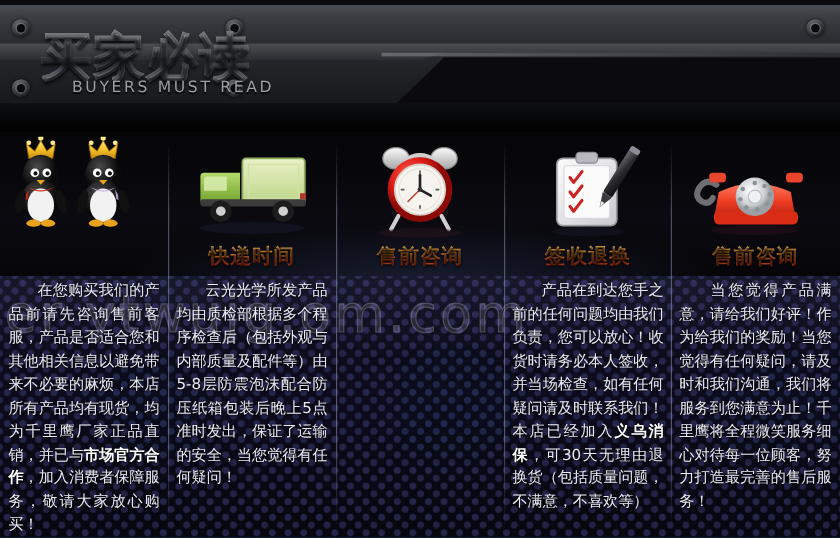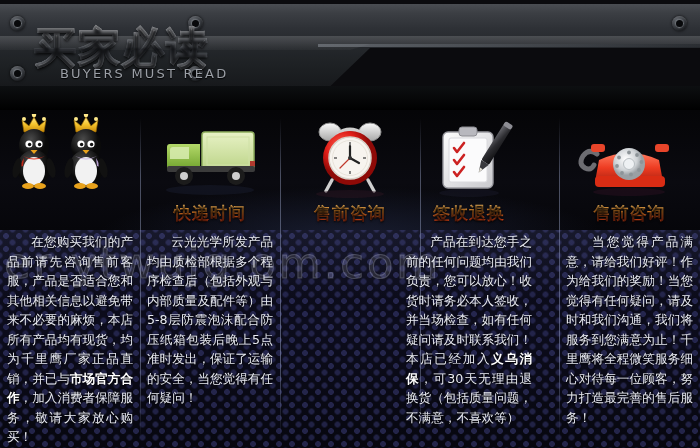--- a/index.html
+++ b/index.html
@@ -288,21 +288,21 @@
         <line x1="54" y1="44" x2="57" y2="44" stroke="#555" stroke-width="1.4"></line>
         <line x1="83" y1="44" x2="86" y2="44" stroke="#555" stroke-width="1.4"></line>
         <path d="M52 66 l-6 11" stroke="#cfcfcf" stroke-width="3.4" stroke-linecap="round"></path>
         <path d="M88 66 l6 11" stroke="#cfcfcf" stroke-width="3.4" stroke-linecap="round"></path>
         <ellipse cx="70" cy="80" rx="34" ry="4" fill="#2a1420" opacity="0.5"></ellipse>
       </svg>
     </div>
     <div class="heading">售前咨询</div>
   </div>
 
-  <div class="cell" style="left:399px;">
+  <div class="cell" style="left:420px;">
     <div class="icon-wrap">
       <svg width="140" height="86" viewBox="0 0 140 86">
         <defs>
           <linearGradient id="board" x1="0" y1="0" x2="1" y2="1">
             <stop offset="0" stop-color="#fdfdfd"></stop>
               <stop offset="1" stop-color="#c9c9cd"></stop>
           </linearGradient>
           <linearGradient id="penG" x1="0" y1="0" x2="1" y2="1">
             <stop offset="0" stop-color="#6e6e74"></stop>
               <stop offset="0.5" stop-color="#2c2c30"></stop>

